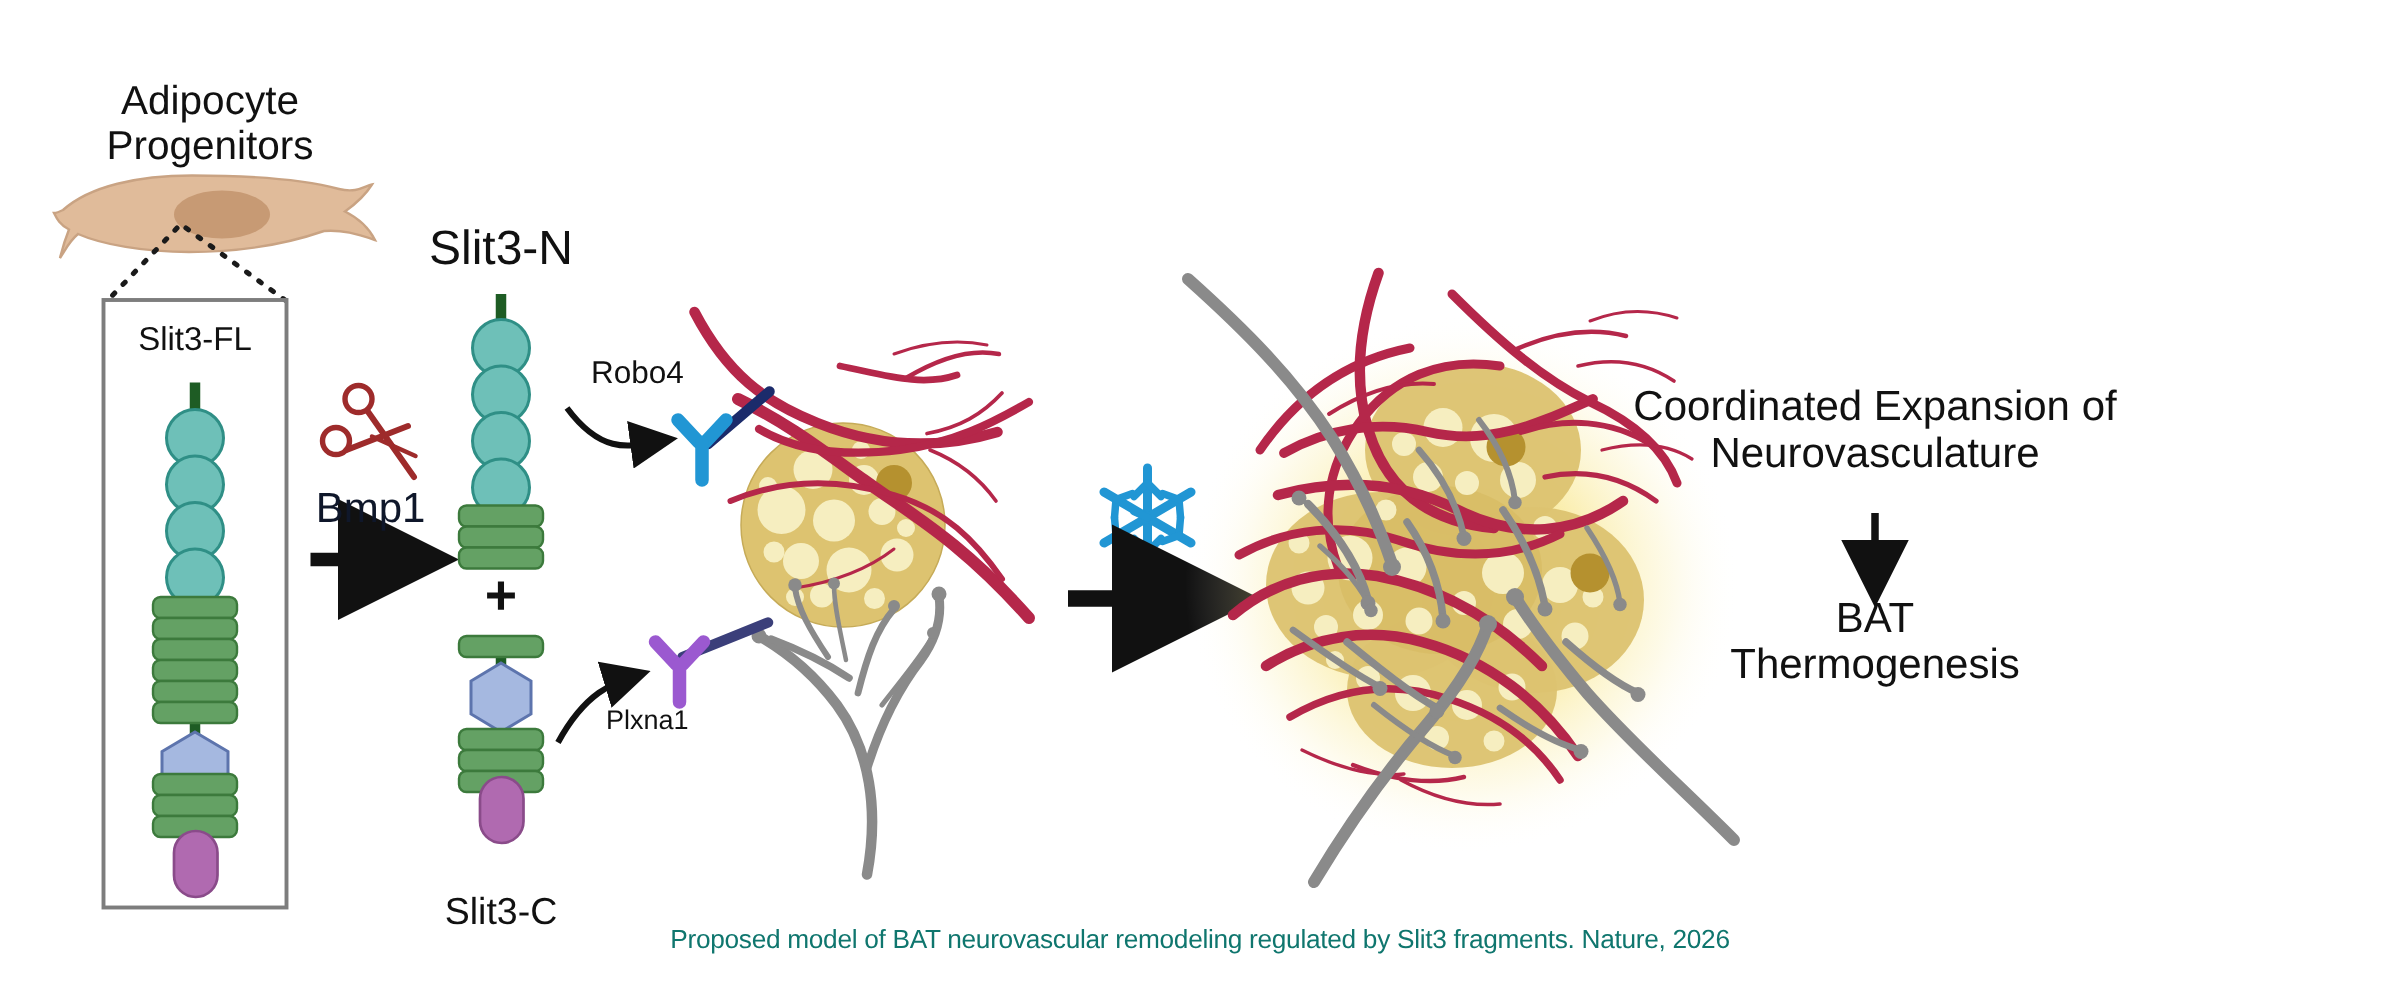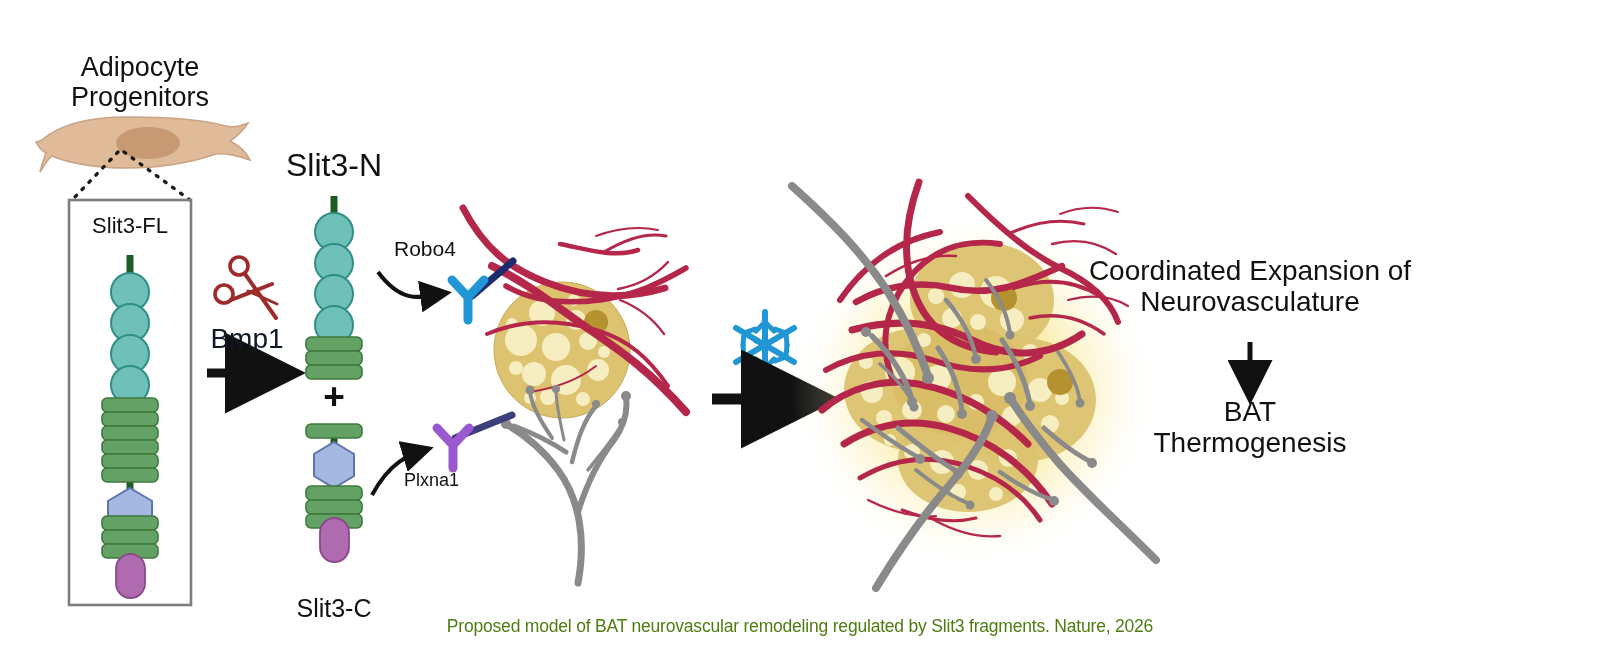--- a/index.html
+++ b/index.html
@@ -5,21 +5,21 @@
   html,body{margin:0;padding:0;background:#fff;}
   body{width:1600px;height:667px;overflow:hidden;
        font-family:"Liberation Sans","DejaVu Sans",sans-serif;}
   #stage{position:relative;width:1600px;height:667px;background:#ffffff;}
   .lbl{position:absolute;color:#111;font-weight:400;line-height:1.12;white-space:pre;}
   .c{text-align:center;}
   svg{display:block;}
   #fig{position:absolute;left:0;top:0;}
   .cap{position:absolute;left:0;top:616px;width:1600px;text-align:center;
        font-family:"Liberation Sans","DejaVu Sans",sans-serif;
-       font-size:17.5px;color:#4d7c0f;letter-spacing:-0.2px;}
+       font-size:17.5px;color:#0f766e;letter-spacing:-0.2px;}
 </style>
 </head>
 <body>
 
 <div id="stage">
 
   <svg id="fig" width="1600" height="667" viewBox="0 0 1600 667">
     <defs>
       <radialGradient id="glow" cx="50%" cy="50%" r="50%">
         <stop offset="0%" stop-color="#fbe96b" stop-opacity="0.95"></stop>

